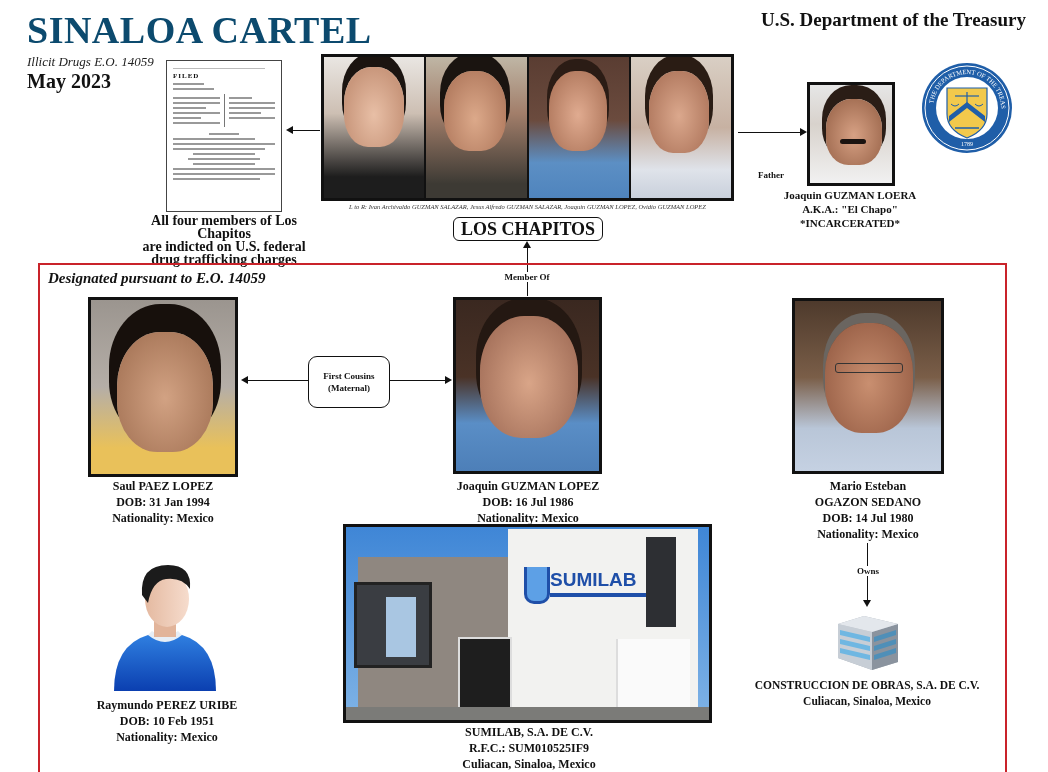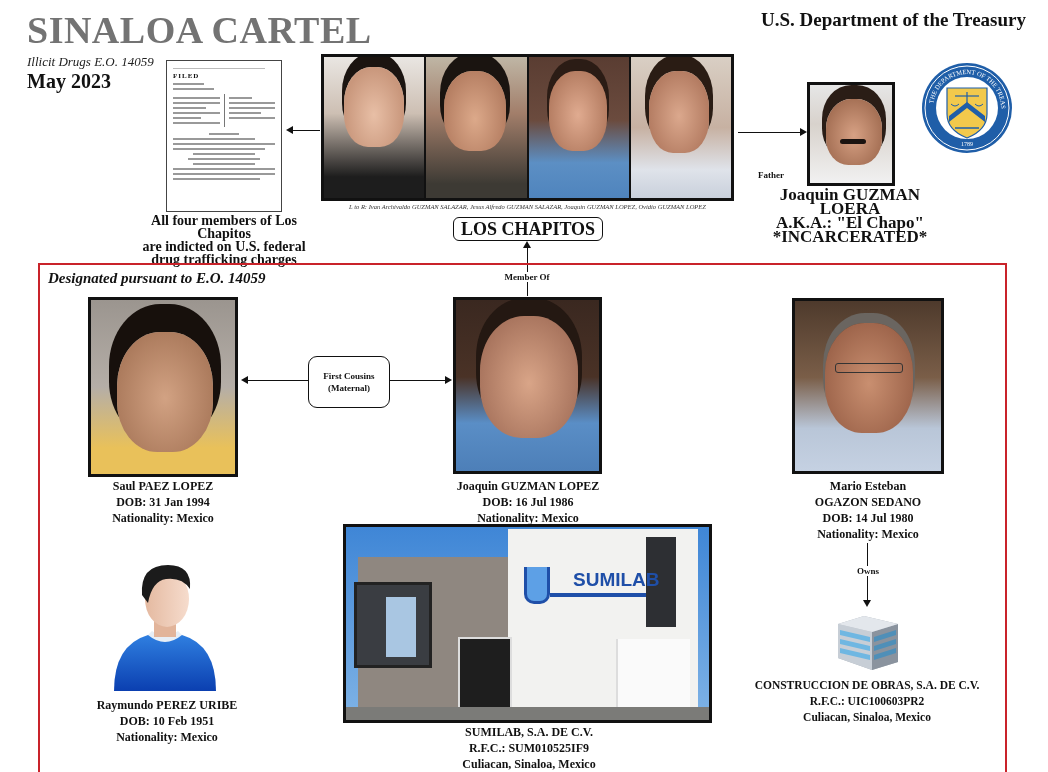--- a/index.html
+++ b/index.html
@@ -2,21 +2,21 @@
 <html><head>
 <meta charset="utf-8">
 <style>
   html, body { margin: 0; padding: 0; }
   body {
     width: 1048px; height: 772px; overflow: hidden; position: relative;
     background: #ffffff; color: #111;
     font-family: "Liberation Serif", "DejaVu Serif", serif;
   }
   .abs { position: absolute; }
-  .title { left: 27px; top: 8px; font-size: 38px; font-weight: bold; letter-spacing: 0.5px; color: #737373; }
+  .title { left: 27px; top: 8px; font-size: 38px; font-weight: bold; letter-spacing: 0.5px; color: #0c4a6e; }
   .subtitle { left: 27px; top: 54px; font-size: 13px; font-style: italic; color: #222; }
   .date { left: 27px; top: 70px; font-size: 20px; font-weight: bold; }
   .agency { right: 22px; top: 8px; text-align: center; font-size: 19px; font-weight: bold; line-height: 24px; }
   .center-text { text-align: center; font-weight: bold; font-size: 12px; line-height: 16px; }
   .photo { border: 3px solid #111; box-sizing: border-box; overflow: hidden; }
 
   
   .doc { left: 166px; top: 60px; width: 116px; height: 152px; border: 1px solid #444; background: #fff; box-sizing: border-box; padding: 4px 6px; }
   .doc .filed { font-size: 7px; font-weight: bold; letter-spacing: 1px; }
   .doc .ln { height: 2px; background: #999; margin: 3px 0; }
@@ -129,21 +129,21 @@
 <div class="abs caption">L to R: Ivan Archivaldo GUZMAN SALAZAR, Jesus Alfredo GUZMAN SALAZAR, Joaquin GUZMAN LOPEZ, Ovidio GUZMAN LOPEZ</div>
 <div class="abs chapitos">LOS CHAPITOS</div>
 
 <div class="abs line" style="left:738px; top:132px; width:62px; height:1px;"></div>
 <div class="abs small-label" style="left:754px; top:126px; width:34px;margin-top:44px;">Father</div>
 <div class="abs arrow-r" style="left:800px; top:128px;"></div>
 <div class="abs photo" style="left:807px; top:82px; width:88px; height:104px; background:linear-gradient(180deg,#e6e6e6 0%,#d8d2cc 40%,#f1f1f1 100%);">
   <div style="position:absolute;left:16px;top:14px;width:56px;height:66px;border-radius:45% 45% 40% 40%;background:radial-gradient(ellipse at 50% 55%,#d7a184 0%,#a06b50 80%);box-shadow:0 -10px 0 4px #2a1d16;"></div>
   <div style="position:absolute;left:30px;top:54px;width:26px;height:5px;background:#1a1310;border-radius:3px;"></div>
 </div>
-<div class="abs person-text" style="left:760px; top:188px; width:180px; font-size:17px; line-height:14px;">
+<div class="abs person-text" style="left:760px; top:188px; width:180px; font-size:11px; line-height:14px;">
   <div>Joaquin GUZMAN LOERA</div>
   <div>A.K.A.: "El Chapo"</div>
   <div>*INCARCERATED*</div>
 </div>
 
 <div class="abs arrow-u" style="left:523px; top:241px;"></div>
 <div class="abs line" style="left:527px; top:246px; width:1px; height:50px;"></div>
 
 <div class="abs redframe"></div>
 <div class="abs designated">Designated pursuant to E.O. 14059</div>
@@ -204,21 +204,20 @@
     </g>
     <g fill="#4f8fb8">
       <polygon points="40,23 62,16 62,21 40,28"></polygon>
       <polygon points="40,32 62,25 62,30 40,37"></polygon>
       <polygon points="40,41 62,34 62,39 40,46"></polygon>
     </g>
   </svg>
 </div>
 <div class="abs person-text" style="left:730px; top:677px; width:274px; font-size:11.5px; line-height:16px;">
   <div>CONSTRUCCION DE OBRAS, S.A. DE C.V.</div>
-  <div>R.F.C.: UIC100603PR2</div>
   <div>Culiacan, Sinaloa, Mexico</div>
 </div>
 
 <div class="abs" style="left:112px; top:559px; width:106px; height:136px;">
   <svg width="106" height="136" viewBox="0 0 106 136">
     <defs>
       <linearGradient id="shirt" x1="0" y1="0" x2="0" y2="1">
         <stop offset="0" stop-color="#2f7fe0"></stop>
           <stop offset="1" stop-color="#0b3fb0"></stop>
       </linearGradient>
@@ -243,21 +242,21 @@
 <div class="abs photo" style="left:343px; top:524px; width:369px; height:199px; background:#4b8fd6;">
   <div style="position:absolute;left:0;top:0;width:100%;height:100%;background:linear-gradient(180deg,#3f86d6 0%,#7fb3e6 100%);"></div>
   <div style="position:absolute;left:12px;top:30px;width:150px;height:160px;background:#8f8780;"></div>
   <div style="position:absolute;left:8px;top:55px;width:72px;height:80px;background:#3a3d42;border:3px solid #222;"></div>
   <div style="position:absolute;left:40px;top:70px;width:30px;height:60px;background:#a9c6e2;"></div>
   <div style="position:absolute;left:162px;top:2px;width:190px;height:190px;background:#f2f2f0;"></div>
   <div style="position:absolute;left:112px;top:110px;width:50px;height:75px;background:#1e1e1e;border:2px solid #ddd;"></div>
   <div style="position:absolute;left:300px;top:10px;width:30px;height:90px;background:#2d2f33;"></div>
   <div style="position:absolute;left:270px;top:112px;width:72px;height:76px;background:#fafafa;border-left:2px solid #ddd;"></div>
   <div style="position:absolute;left:178px;top:40px;width:20px;height:34px;border:3px solid #1f4fa8;border-top:none;border-radius:0 0 10px 10px;background:#5da0e6;"></div>
-  <div style="position:absolute;left:204px;top:42px;font-family:'Liberation Sans',sans-serif;font-weight:bold;font-size:19px;color:#1f4fa8;padding-left:23px;">SUMILAB</div>
+  <div style="position:absolute;left:204px;top:42px;font-family:'Liberation Sans',sans-serif;font-weight:bold;font-size:19px;color:#1f4fa8;">SUMILAB</div>
   <div style="position:absolute;left:204px;top:66px;width:96px;height:4px;background:#1f4fa8;"></div>
   <div style="position:absolute;left:0;top:180px;width:100%;height:16px;background:#7b7b78;"></div>
 </div>
 <div class="abs person-text" style="left:400px; top:724px; width:258px;">
   <div>SUMILAB, S.A. DE C.V.</div>
   <div>R.F.C.: SUM010525IF9</div>
   <div>Culiacan, Sinaloa, Mexico</div>
 </div>
 
 </body></html>

